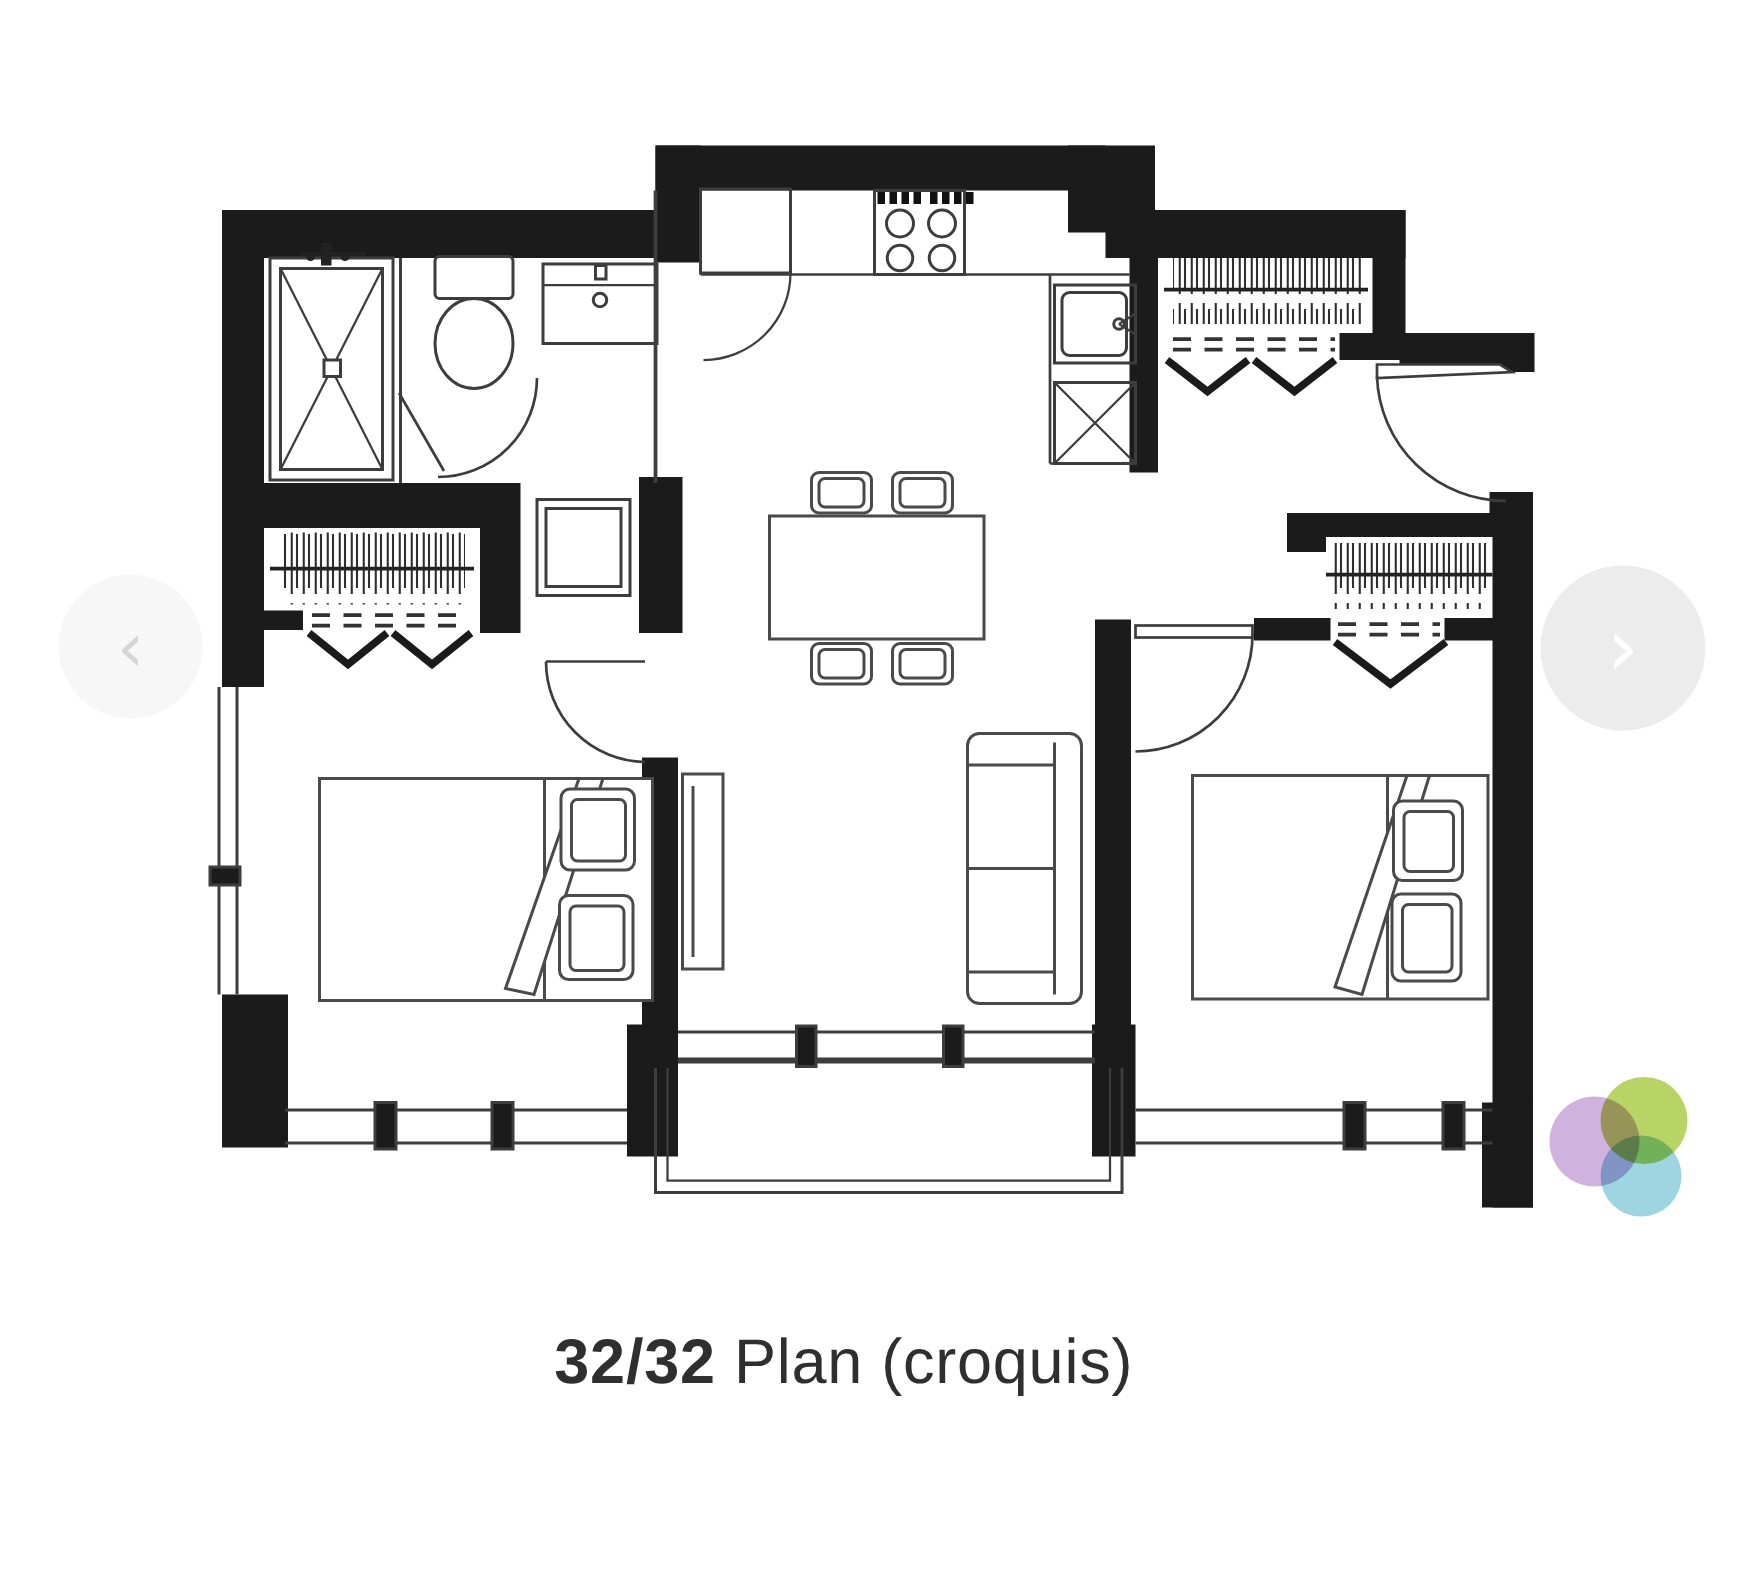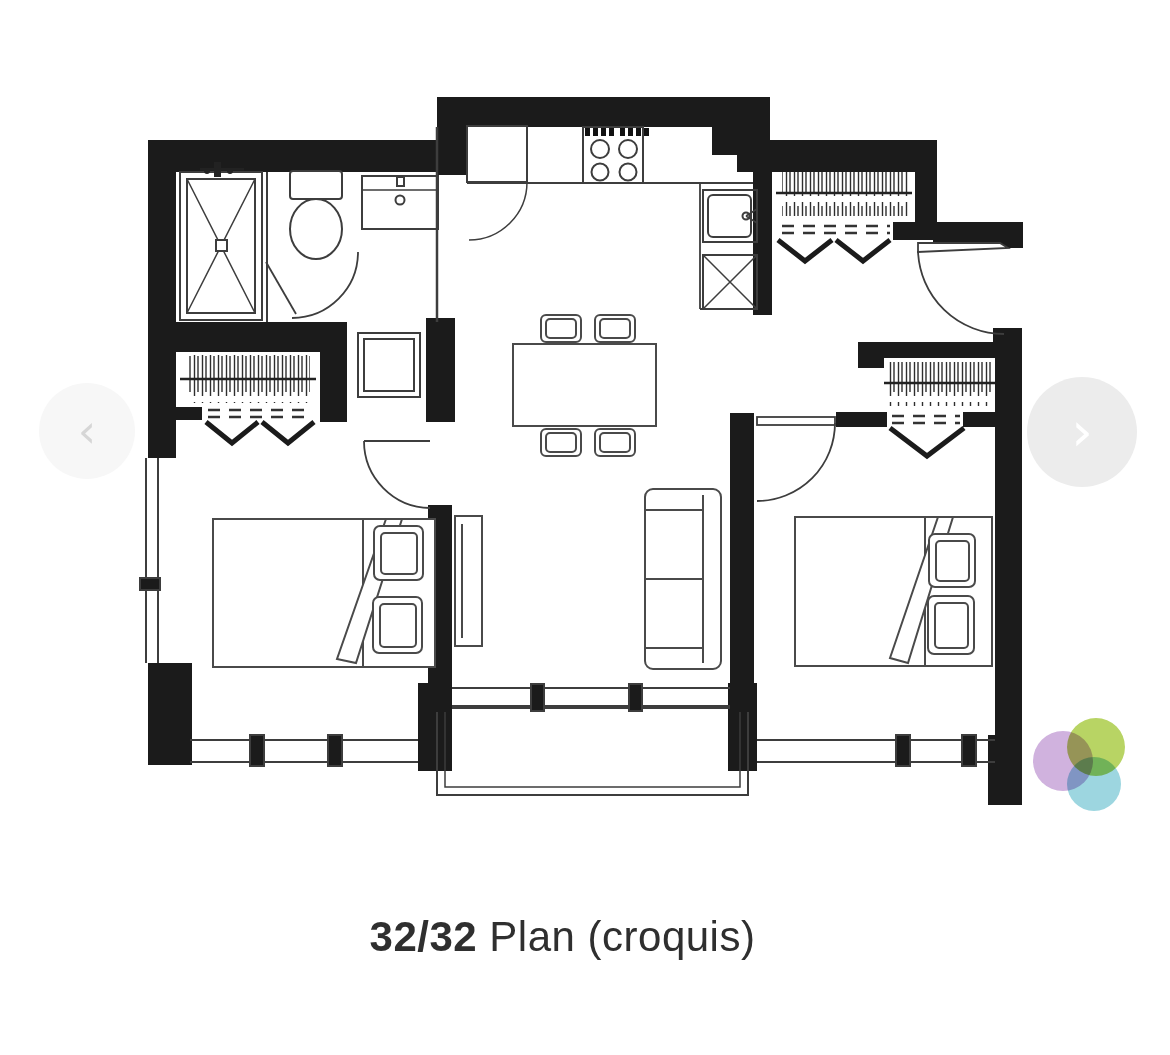--- a/index.html
+++ b/index.html
@@ -8,21 +8,21 @@
   .plan-wrap{position:absolute;left:0;top:0;width:1170px;height:1055px;}
   svg{display:block;}
   .nav-btn{position:absolute;border:none;border-radius:50%;cursor:pointer;
            display:flex;align-items:center;justify-content:center;padding:0;}
   .nav-prev{left:39px;top:383px;width:96px;height:96px;background:#f7f7f7;}
   .nav-next{left:1027px;top:377px;width:110px;height:110px;background:#ececec;}
   .chev{font-family:"DejaVu Sans",sans-serif;line-height:1;user-select:none;}
   .chev-left{font-size:46px;color:#d6d6d6;}
   .chev-right{font-size:54px;color:#ffffff;}
   .caption{position:absolute;left:0;top:884px;width:1125px;text-align:center;
-           font-size:42px;color:#2f2f2f;letter-spacing:0.5px;margin-top:29px;}
+           font-size:42px;color:#2f2f2f;letter-spacing:0.5px;}
   .caption .counter{font-weight:bold;}
   .logo{position:absolute;left:1028px;top:702px;width:115px;height:115px;}
   .logo circle{mix-blend-mode:multiply;opacity:0.8;}
 </style>
 </head>
 <body>
 
 <div class="stage">
 
   <div class="plan-wrap">

